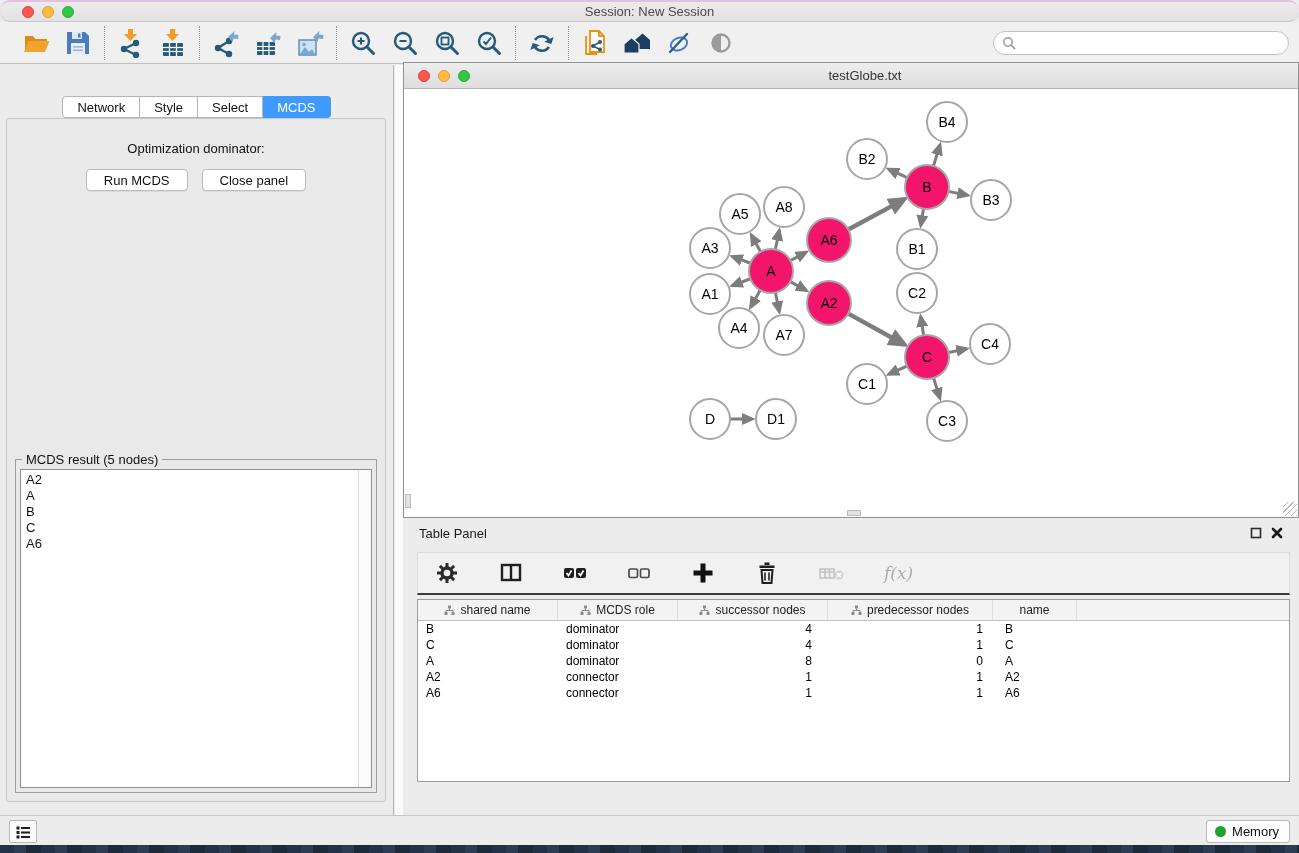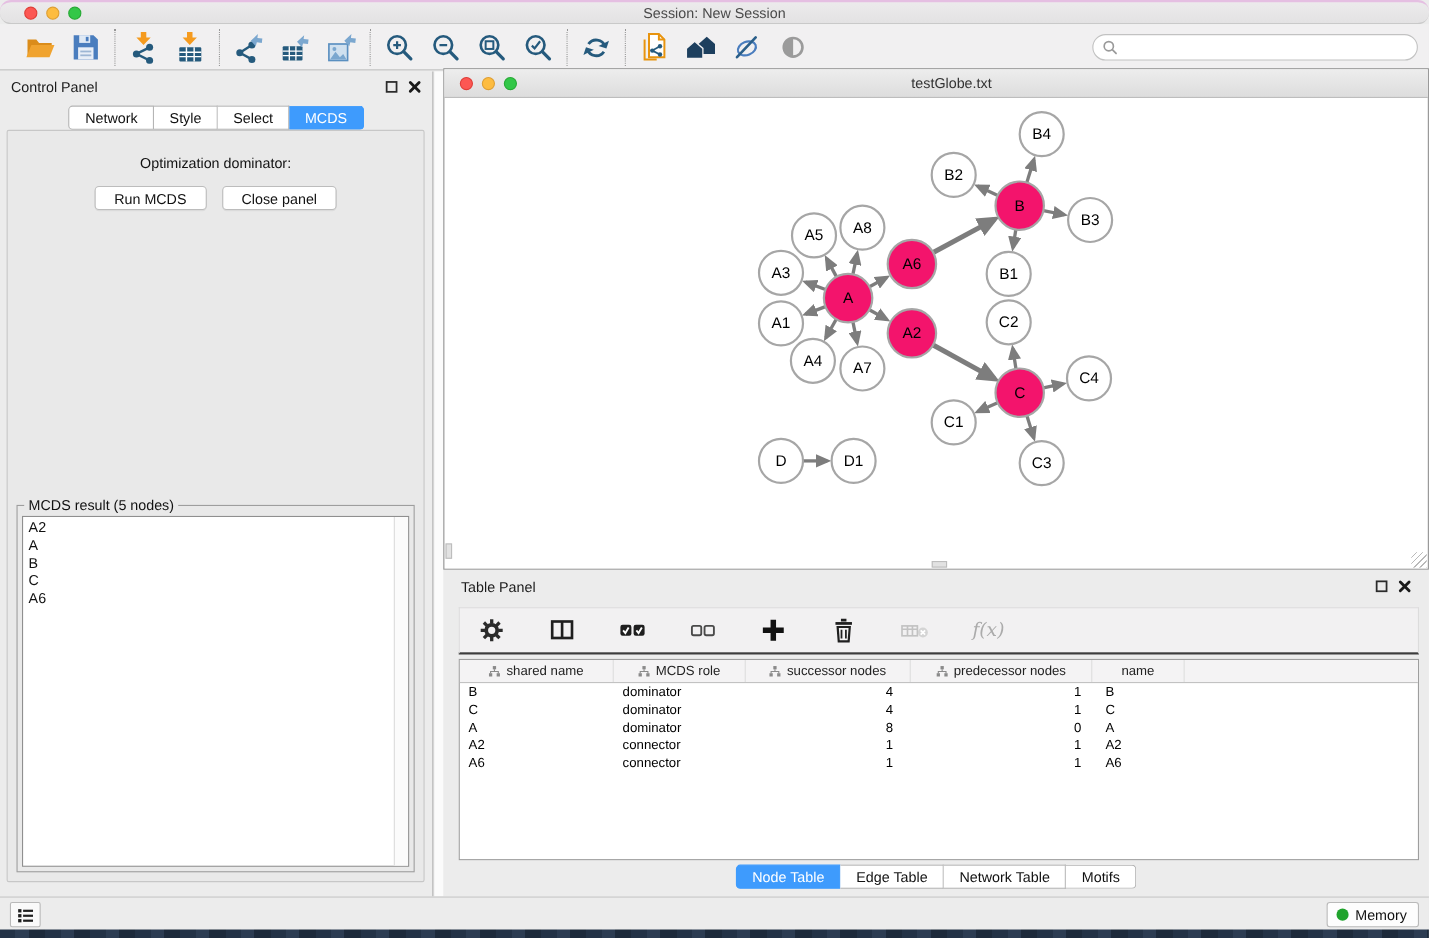--- a/index.html
+++ b/index.html
@@ -245,32 +245,20 @@
     <div class="searchbox">
       <svg width="14" height="14" viewBox="0 0 14 14">
         <circle cx="6" cy="6" r="4.2" fill="none" stroke="#9a9a9a" stroke-width="1.5"></circle>
         <line x1="9.2" y1="9.2" x2="12.6" y2="12.6" stroke="#9a9a9a" stroke-width="1.6" stroke-linecap="round"></line>
       </svg>
       <input type="text" placeholder="" style="">
     </div>
   </div>
 
   <div class="control-panel">
-    <div class="panel-header">
-      <span class="ph-title">Control Panel</span>
-      <span class="ph-icons">
-        <svg width="12" height="12" viewBox="0 0 12 12">
-          <rect x="1.5" y="1.5" width="9" height="9" fill="none" stroke="#2b2b2b" stroke-width="1.6"></rect>
-        </svg>
-        <svg width="12" height="12" viewBox="0 0 12 12">
-          <line x1="2" y1="2" x2="10" y2="10" stroke="#1a1a1a" stroke-width="2.6" stroke-linecap="round"></line>
-          <line x1="10" y1="2" x2="2" y2="10" stroke="#1a1a1a" stroke-width="2.6" stroke-linecap="round"></line>
-        </svg>
-      </span>
-    </div>
     <div class="cp-tabs" id="cp-tabs">
         <div class="seg-btn first">Network</div>
         <div class="seg-btn">Style</div>
         <div class="seg-btn">Select</div>
         <div class="seg-btn last active">MCDS</div>
       </div>
     <div class="cp-body">
       <div class="opt-label">Optimization dominator:</div>
       <div class="btn-row">
         <div class="mac-btn">Run MCDS</div>
@@ -571,26 +559,20 @@
           </div>
           <div class="tr">
             <div class="td" style="width: 140px; text-align: left; padding-left: 8px; padding-right: 0px;">A6</div>
             <div class="td" style="width: 120px; text-align: left; padding-left: 8px; padding-right: 0px;">connector</div>
             <div class="td" style="width: 150px; text-align: right; padding-left: 0px; padding-right: 16px;">1</div>
             <div class="td" style="width: 165px; text-align: right; padding-left: 0px; padding-right: 10px;">1</div>
             <div class="td" style="width: 84px; text-align: left; padding-left: 12px; padding-right: 0px;">A6</div>
           </div>
         </div>
     </div>
-    <div class="tp-tabs" id="tp-tabs">
-        <div class="seg-btn first active">Node Table</div>
-        <div class="seg-btn">Edge Table</div>
-        <div class="seg-btn">Network Table</div>
-        <div class="seg-btn last">Motifs</div>
-      </div>
   </div>
 
   <div class="status-bar">
     <div class="list-btn">
       <svg width="16" height="16" viewBox="0 0 16 16">
         <g fill="#1f1f1f">
           <rect x="1.5" y="2.5" width="3" height="3"></rect>
             <rect x="6" y="3" width="9" height="2"></rect>
           <rect x="1.5" y="7" width="3" height="3"></rect>
             <rect x="6" y="7.5" width="9" height="2"></rect>

